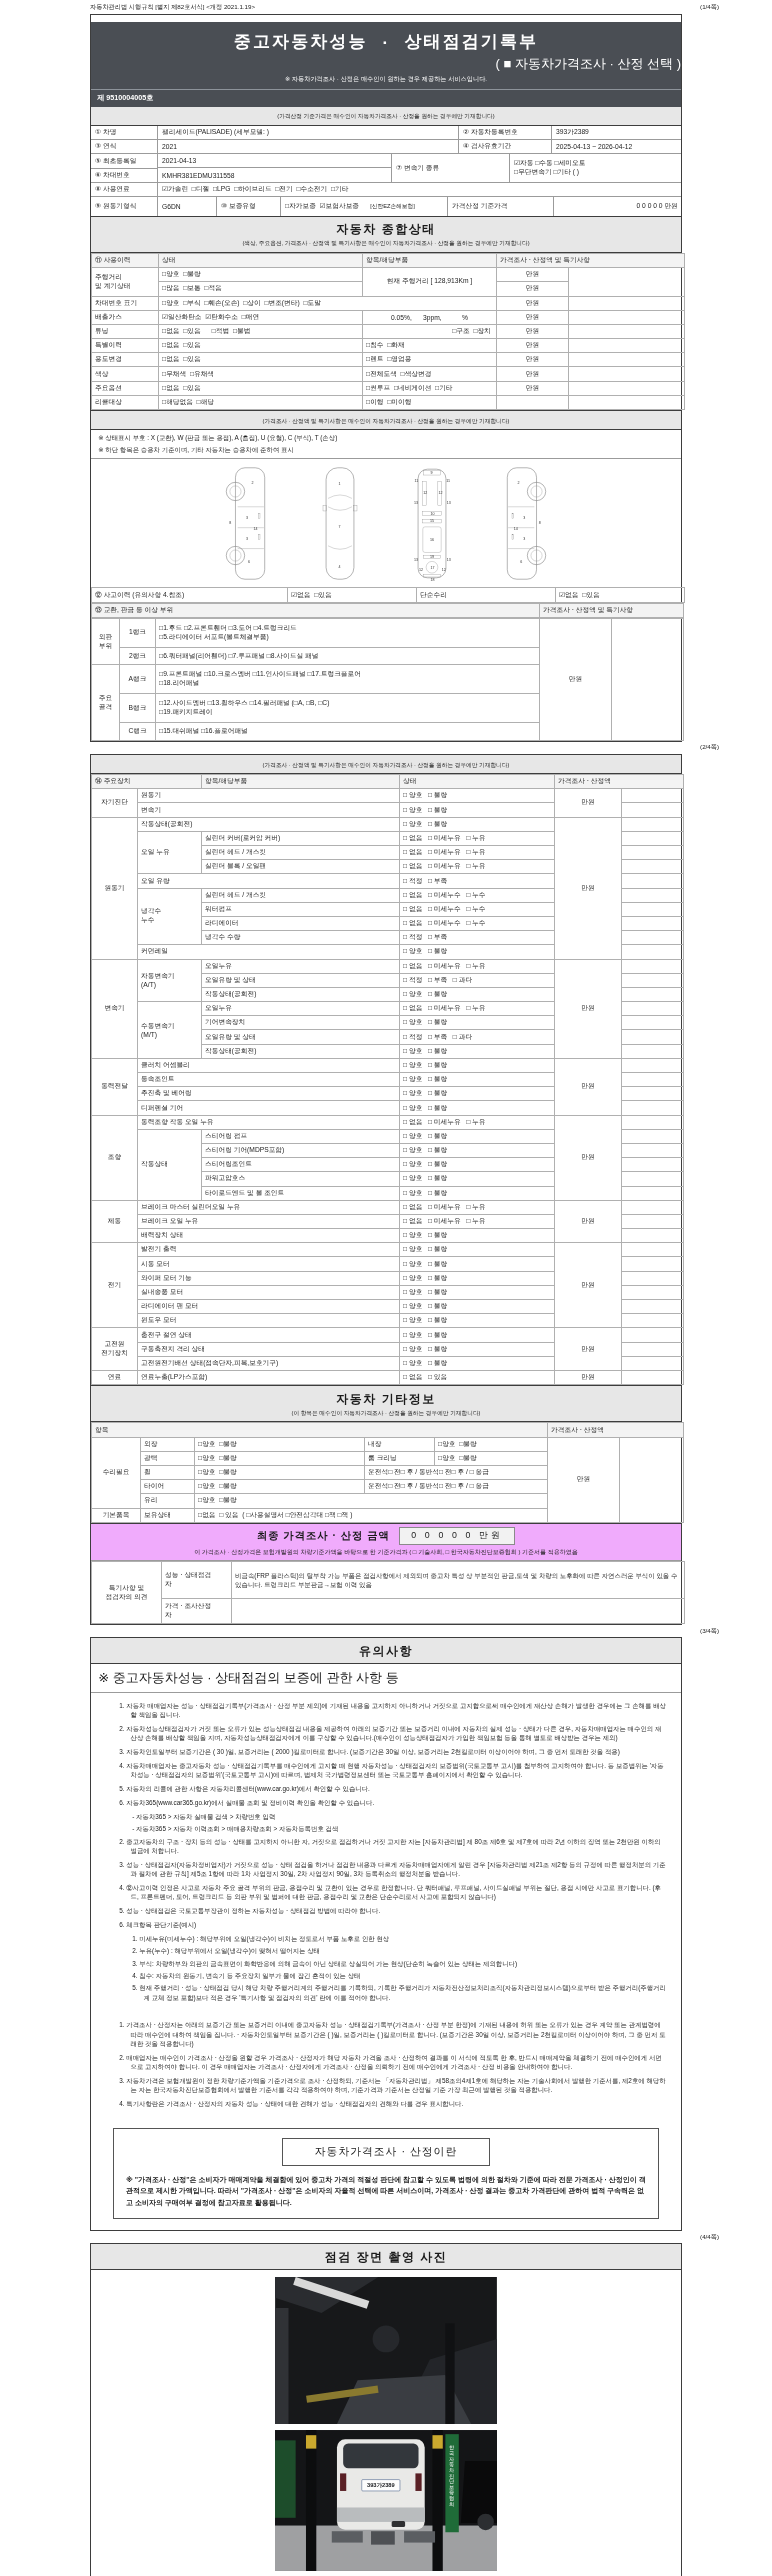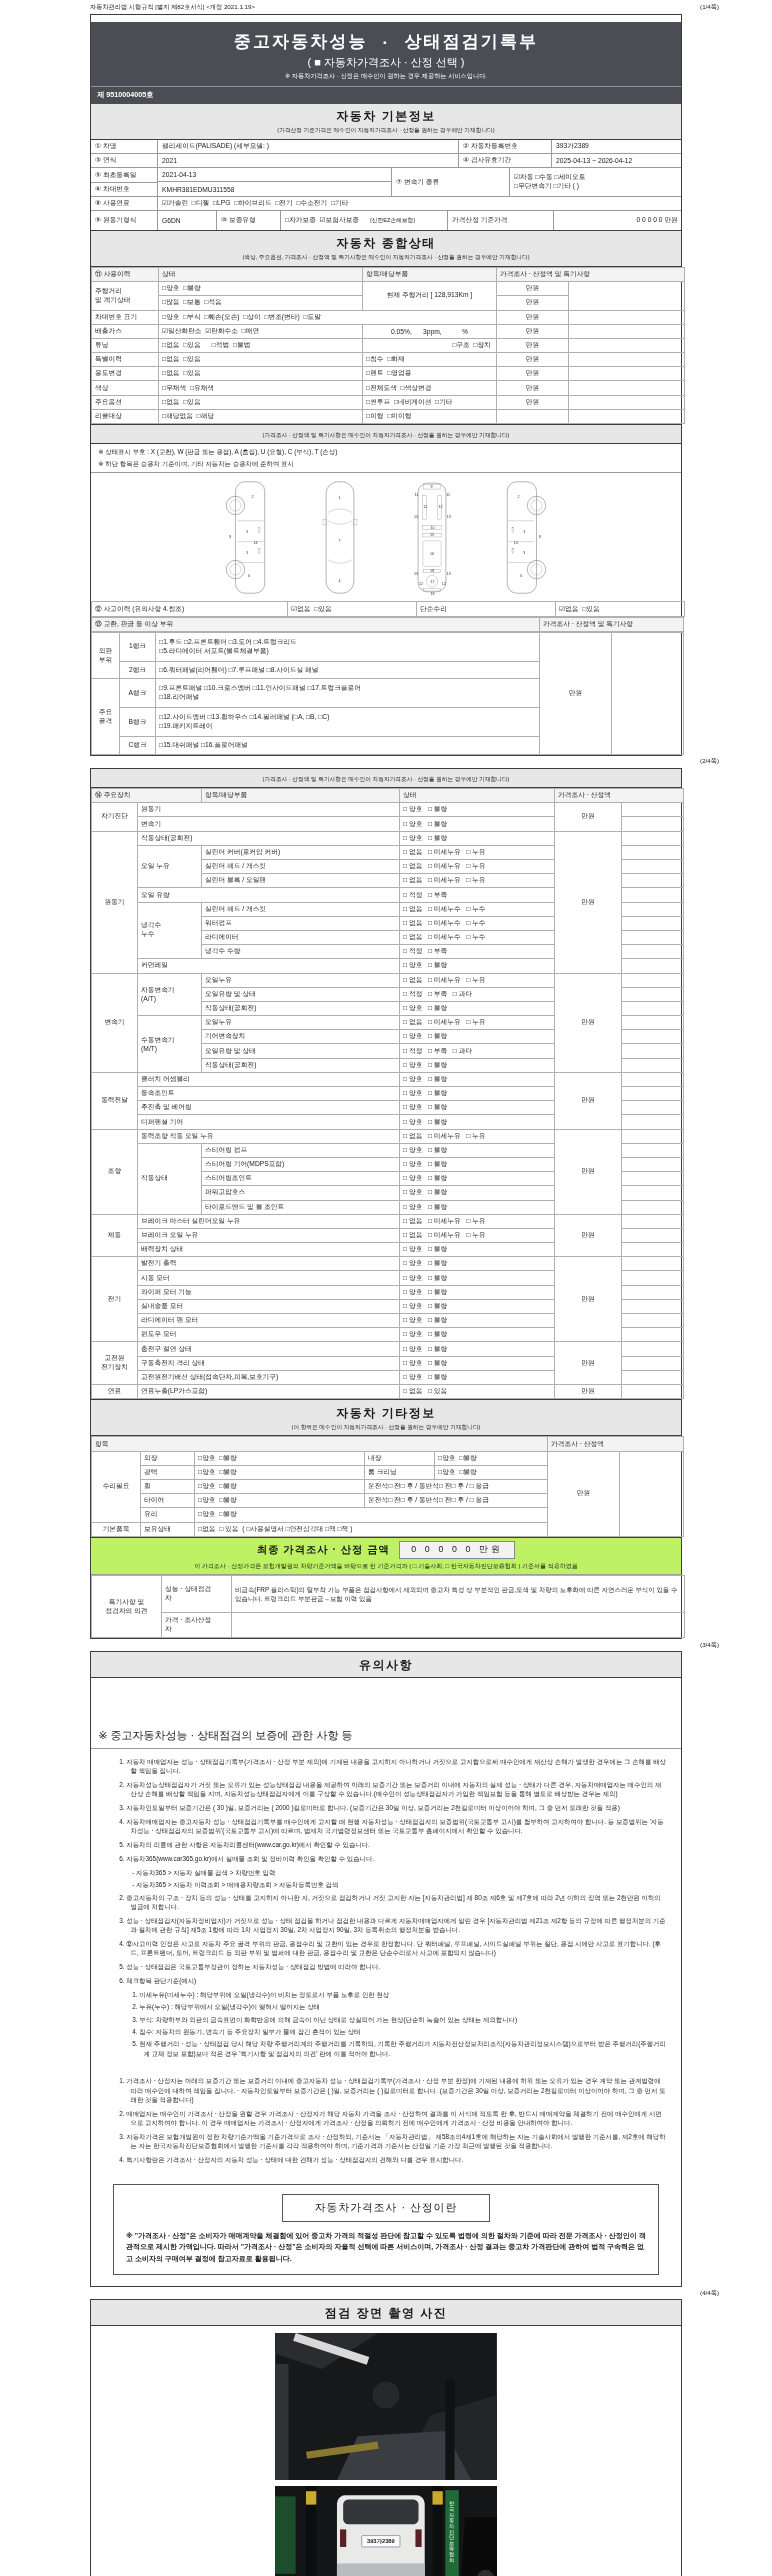--- a/index.html
+++ b/index.html
@@ -7,21 +7,21 @@
        font-family:"Liberation Sans","DejaVu Sans",sans-serif;color:#1b1b1b;}
   .wrap{width:592px;margin-left:90px;}
   .topline{display:flex;justify-content:space-between;width:629px;margin-left:90px;
            font-size:6.2px;padding:3.1px 0 2.1px;}
   .pagemark{width:629px;margin-left:90px;text-align:right;font-size:6.2px;padding:1.5px 0;}
   .sheet{border:1.5px solid #3d3d3d;background:#fff;}
   
   .banner{background:#4a4e54;color:#fff;text-align:center;}
   .stripe{height:2.6px;background:#fff;margin-top:4.6px;}
   .banner h1{margin:7.2px 0 2.1px;font-size:17px;letter-spacing:2.1px;font-weight:bold;font-family:Liberation Mono, monospace;}
-  .bsel{font-size:11px;}
+  .bsel{font-size:13px;text-align:right;}
   .bsvc{font-size:6.2px;margin-top:2.6px;padding-bottom:5.2px;}
   .docno{background:#4a4e54;color:#fff;text-align:left;font-size:7.2px;font-weight:bold;
          padding:2.6px 6.2px 3.6px;border-top:0.5px solid #8d939a;}
   
   .sec{background:#e7e7e7;text-align:center;border-bottom:1px solid #3d3d3d;padding:4.6px 0 3.6px;}
   .sec h2{margin:0;font-size:12px;font-weight:bold;letter-spacing:1.5px;}
   .sec .sub{font-size:5.7px;margin-top:2.1px;color:#222;}
   
   .grow{display:grid;border-bottom:0.5px solid #9b9b9b;}
   .gc{border-right:0.5px solid #9b9b9b;padding:2.1px 4.1px;font-size:6.7px;display:flex;align-items:center;}
@@ -39,30 +39,30 @@
   .mw{text-align:center;color:#222;}
   .thick-top{border-top:1px solid #555;}
   tr{height:14px;}
   
   .diagrams{display:flex;justify-content:center;gap:28px;padding:6.2px 0 5.2px;background:#fff;}
   .dia svg{display:block;}
   .dnum{font-size:13px;fill:#333;}
   .dshape{fill:none;stroke:#7a7a7a;stroke-width:2;}
   .dthin{fill:none;stroke:#8a8a8a;stroke-width:1.2;}
   
-  .nh{padding:4.6px 7.2px;font-size:11px;border-bottom:0.5px solid #9b9b9b;margin-top:45px;}
+  .nh{padding:4.6px 7.2px;font-size:13px;border-bottom:0.5px solid #9b9b9b;}
   .nbody{padding:8.2px 14.4px 7.2px 15.5px;}
   .ni{font-size:6.4px;line-height:1.45;margin:0 0 4.6px 0;padding-left:24px;text-indent:-11.3px;}
   .ni.sub{padding-left:37px;margin-bottom:3.1px;}
   .pbox{border:0.5px solid #555;margin:8.2px 21.6px 11.3px;padding:8.2px 12.4px 10.3px;}
   .pbt{border:0.5px solid #555;width:206px;margin:0 auto 8.2px;text-align:center;
        font-size:10.8px;padding:6.2px 0;letter-spacing:1px;}
   .pbody{font-size:7px;line-height:1.6;font-weight:bold;color:#222;}
   
-  .finband{background:#bef264;border-top:1px solid #3d3d3d;border-bottom:0.5px solid #9b9b9b;
+  .finband{background:#f0abfc;border-top:1px solid #3d3d3d;border-bottom:0.5px solid #9b9b9b;
            text-align:center;padding:3.1px 0 3.6px;}
   .finrow{display:flex;justify-content:center;align-items:center;gap:9.3px;}
   .finlab{font-size:10.3px;font-weight:bold;letter-spacing:1px;}
   .finval{border:0.5px solid #8a8a8a;background:#f2f2f2;font-size:8.8px;padding:2.1px 11.3px;letter-spacing:3.1px;}
   .finnote{font-size:6px;margin-top:2.6px;}
   
   .photos{background:#fff;padding:6.2px 0 7.2px;}
   .photo{display:block;margin:0 auto 6.2px;}
 </style>
 </head>
@@ -78,21 +78,20 @@
 
   <div class="banner">
     <div class="stripe"></div>
     <h1>중고자동차성능 · 상태점검기록부</h1>
     <div class="bsel">( ■ 자동차가격조사 · 산정 선택 )</div>
     <div class="bsvc">※ 자동차가격조사 · 산정은 매수인이 원하는 경우 제공하는 서비스입니다.</div>
   </div>
   <div class="docno">제 9510004005호</div>
 
   <div class="sec">
-    <h2>자동차 기본정보</h2>
     <div class="sub">(가격산정 기준가격은 매수인이 자동차가격조사 · 산정을 원하는 경우에만 기재합니다)</div>
   </div>
   <div class="grow" style="grid-template-columns:67px 301px 93px 131px;">
     <div class="gc lab">① 차명</div>
     <div class="gc">팰리세이드(PALISADE) (세부모델: )</div>
     <div class="gc lab">② 자동차등록번호</div>
     <div class="gc">393가2389</div>
   </div>
   <div class="grow" style="grid-template-columns:67px 301px 93px 131px;">
     <div class="gc lab">③ 연식</div>

